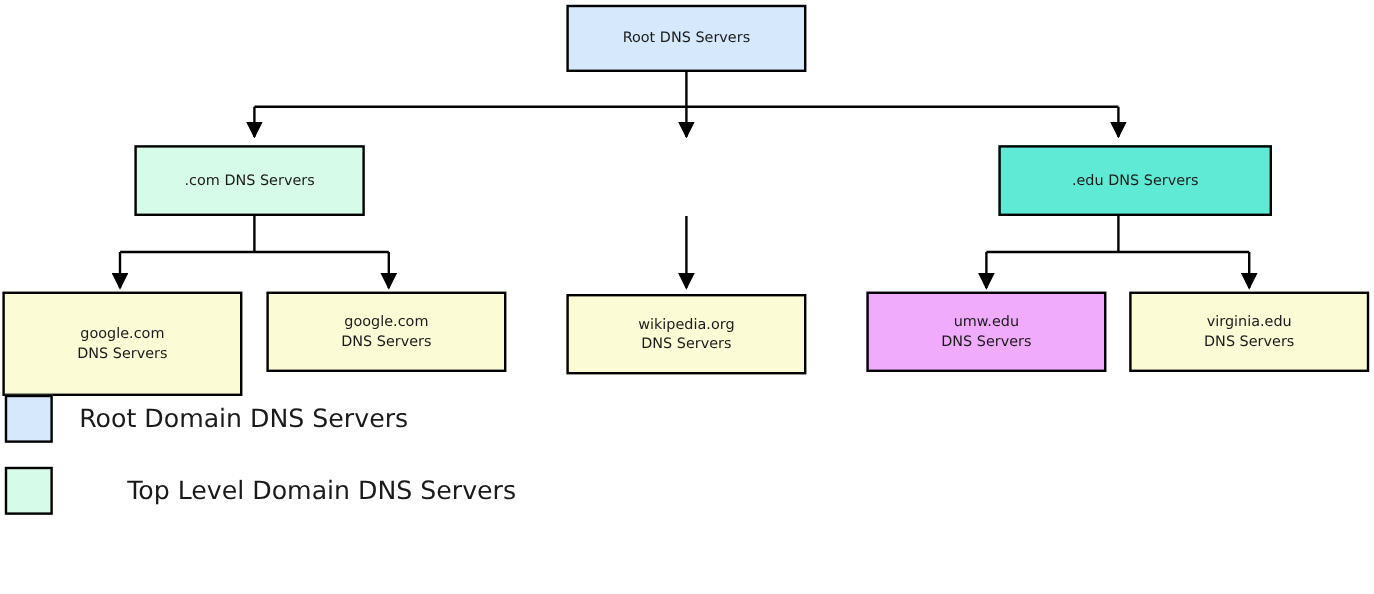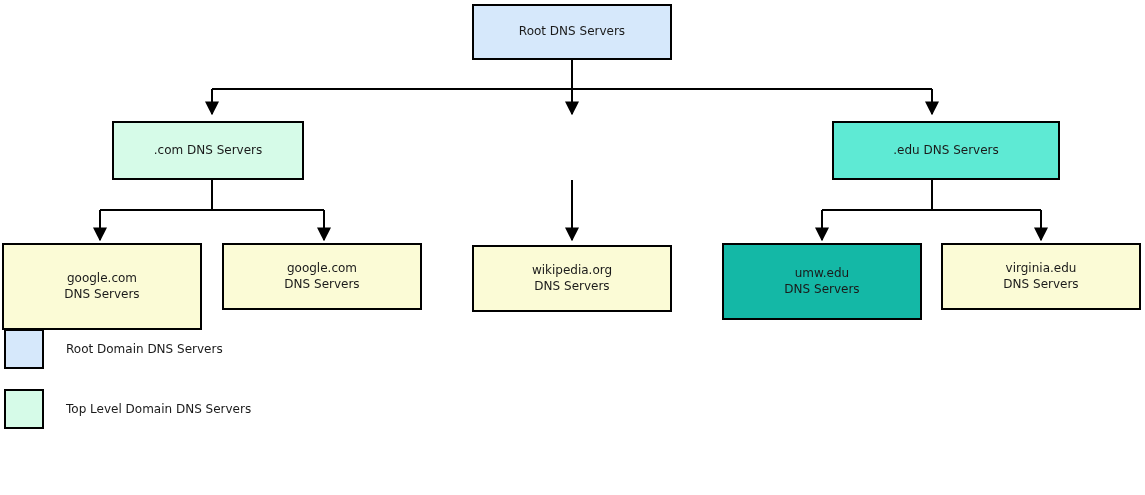--- a/index.html
+++ b/index.html
@@ -49,21 +49,21 @@
   }
   .legend-swatch {
     width: 40px;
     height: 40px;
     box-sizing: border-box;
     border: 2px solid #000000;
     flex: 0 0 auto;
   }
   .legend-text {
     margin-left: 22px;
-    font-size: 12px;
+    font-size: 21px;
     color: #1a1a1a;
     white-space: nowrap;
   }
 </style>
 </head>
 <body>
 
 <div id="diagram">
 
   <svg id="edges" viewBox="0 0 1145 495" xmlns="http://www.w3.org/2000/svg">
@@ -110,31 +110,31 @@
 DNS Servers</span>
   </div>
   <div class="node" style="left:222px; top:243px; width:200px; height:67px; background:#fbfbd6;">
     <span class="lbl">google.com
 DNS Servers</span>
   </div>
   <div class="node" style="left:472px; top:245px; width:200px; height:67px; background:#fbfbd6;">
     <span class="lbl">wikipedia.org
 DNS Servers</span>
   </div>
-  <div class="node" style="left:722px; top:243px; width:200px; height:77px; background:#14b8a6;">
+  <div class="node" style="left:722px; top:243px; width:200px; height:67px; background:#f0abfc;">
     <span class="lbl">umw.edu
 DNS Servers</span>
   </div>
   <div class="node" style="left:941px; top:243px; width:200px; height:67px; background:#fbfbd6;">
     <span class="lbl">virginia.edu
 DNS Servers</span>
   </div>
 
   <div class="legend-row" style="left:4px; top:329px;">
     <span class="legend-swatch" style="background:#d6e8fb;"></span>
     <span class="legend-text">Root Domain DNS Servers</span>
   </div>
-  <div class="legend-row" style="left:4px; top:389px;">
+  <div class="legend-row" style="left:4px; top:389px;gap:40px;">
     <span class="legend-swatch" style="background:#d6fbe8;"></span>
     <span class="legend-text">Top Level Domain DNS Servers</span>
   </div>
 
 </div>
 
 </body></html>

